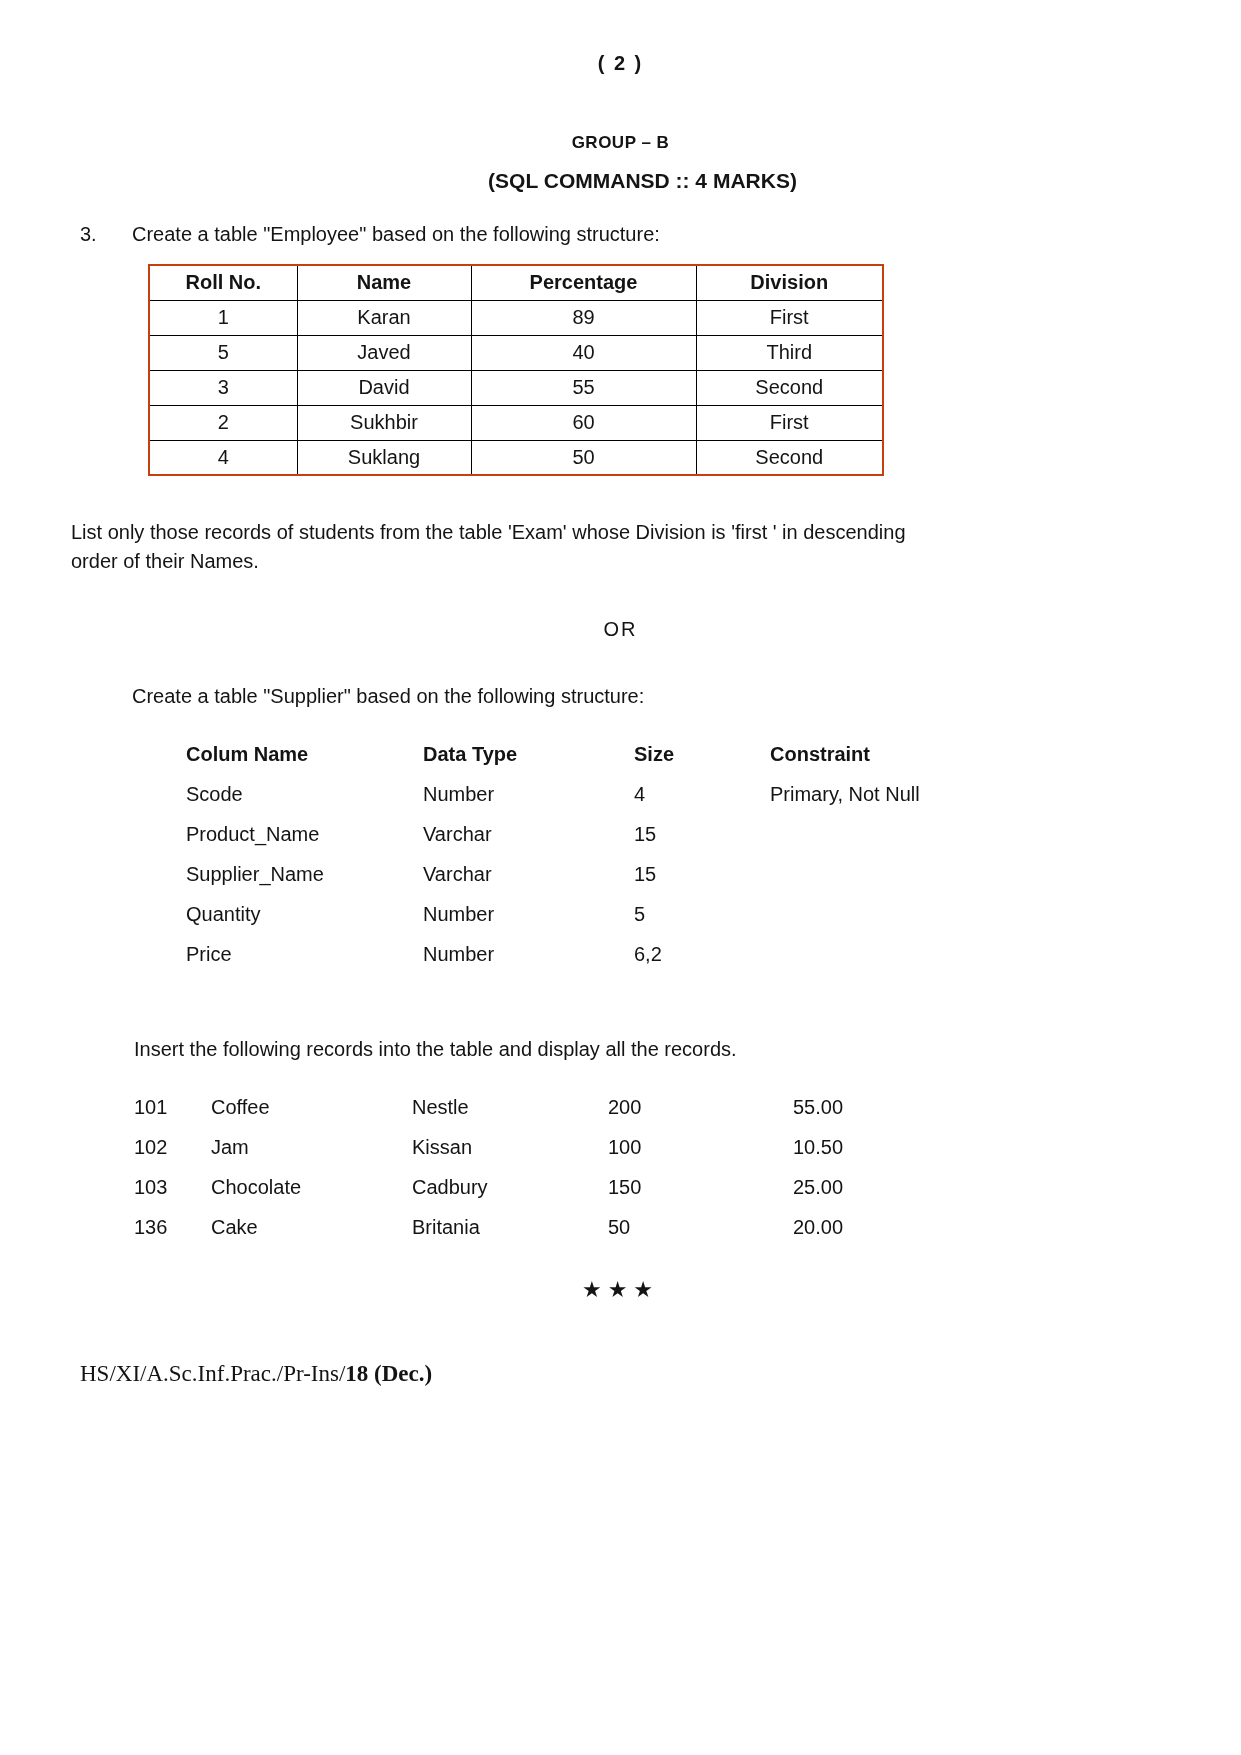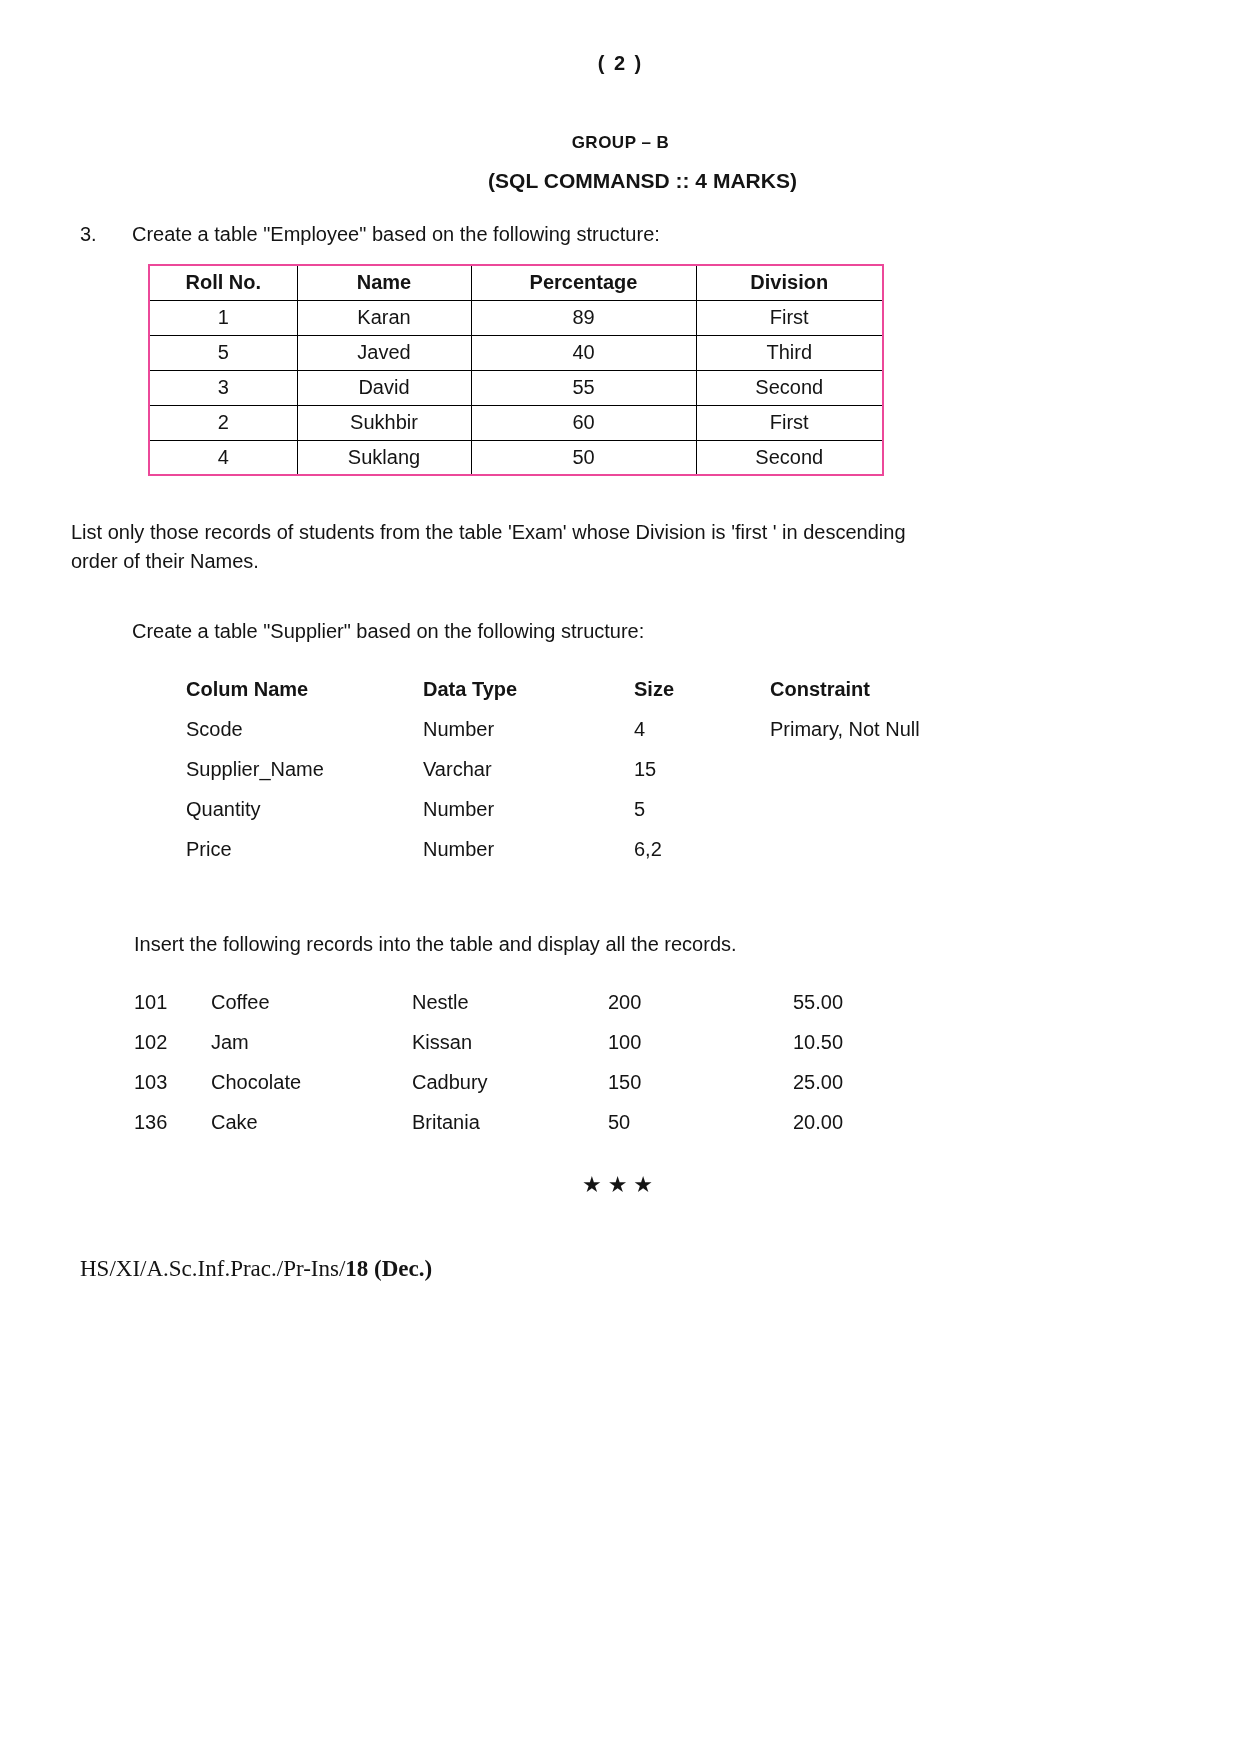--- a/index.html
+++ b/index.html
@@ -37,21 +37,21 @@
   }
   .question-line {
     display: flex;
     margin-top: 30px;
     padding-left: 80px;
   }
   .question-number { width: 52px; }
   .employee-table {
     border-collapse: collapse;
     margin: 18px 0 0 148px;
-    border: 2px solid #ec4899;
+    border: 2px solid #c2410c;
   }
   .employee-table th, .employee-table td {
     border: 1.5px solid #000;
     text-align: center;
     padding: 5px 10px;
     height: 35px;
     font-size: 20px;
   }
   .employee-table th { font-weight: bold; }
   .col-roll { width: 148px; }
@@ -174,38 +174,45 @@
         <td>4</td>
         <td>Suklang</td>
         <td>50</td>
         <td>Second</td>
       </tr>
     </tbody>
   </table>
 
   <div class="list-instruction">List only those records of students from the table 'Exam' whose Division is 'first ' in descending order of their Names.</div>
 
+  <div class="or-text">OR</div>
 
   <div class="supplier-intro">Create a table "Supplier" based on the following structure:</div>
 
   <table class="supplier-table">
     <thead>
       <tr>
         <th class="s-col1">Colum Name</th>
         <th class="s-col2">Data Type</th>
         <th class="s-col3">Size</th>
         <th class="s-col4">Constraint</th>
       </tr>
     </thead>
     <tbody>
       <tr>
         <td>Scode</td>
         <td>Number</td>
         <td>4</td>
         <td>Primary, Not Null</td>
+      </tr>
+      <tr>
+        <td>Product_Name</td>
+        <td>Varchar</td>
+        <td>15</td>
+        <td></td>
       </tr>
       <tr>
         <td>Supplier_Name</td>
         <td>Varchar</td>
         <td>15</td>
         <td></td>
       </tr>
       <tr>
         <td>Quantity</td>
         <td>Number</td>

